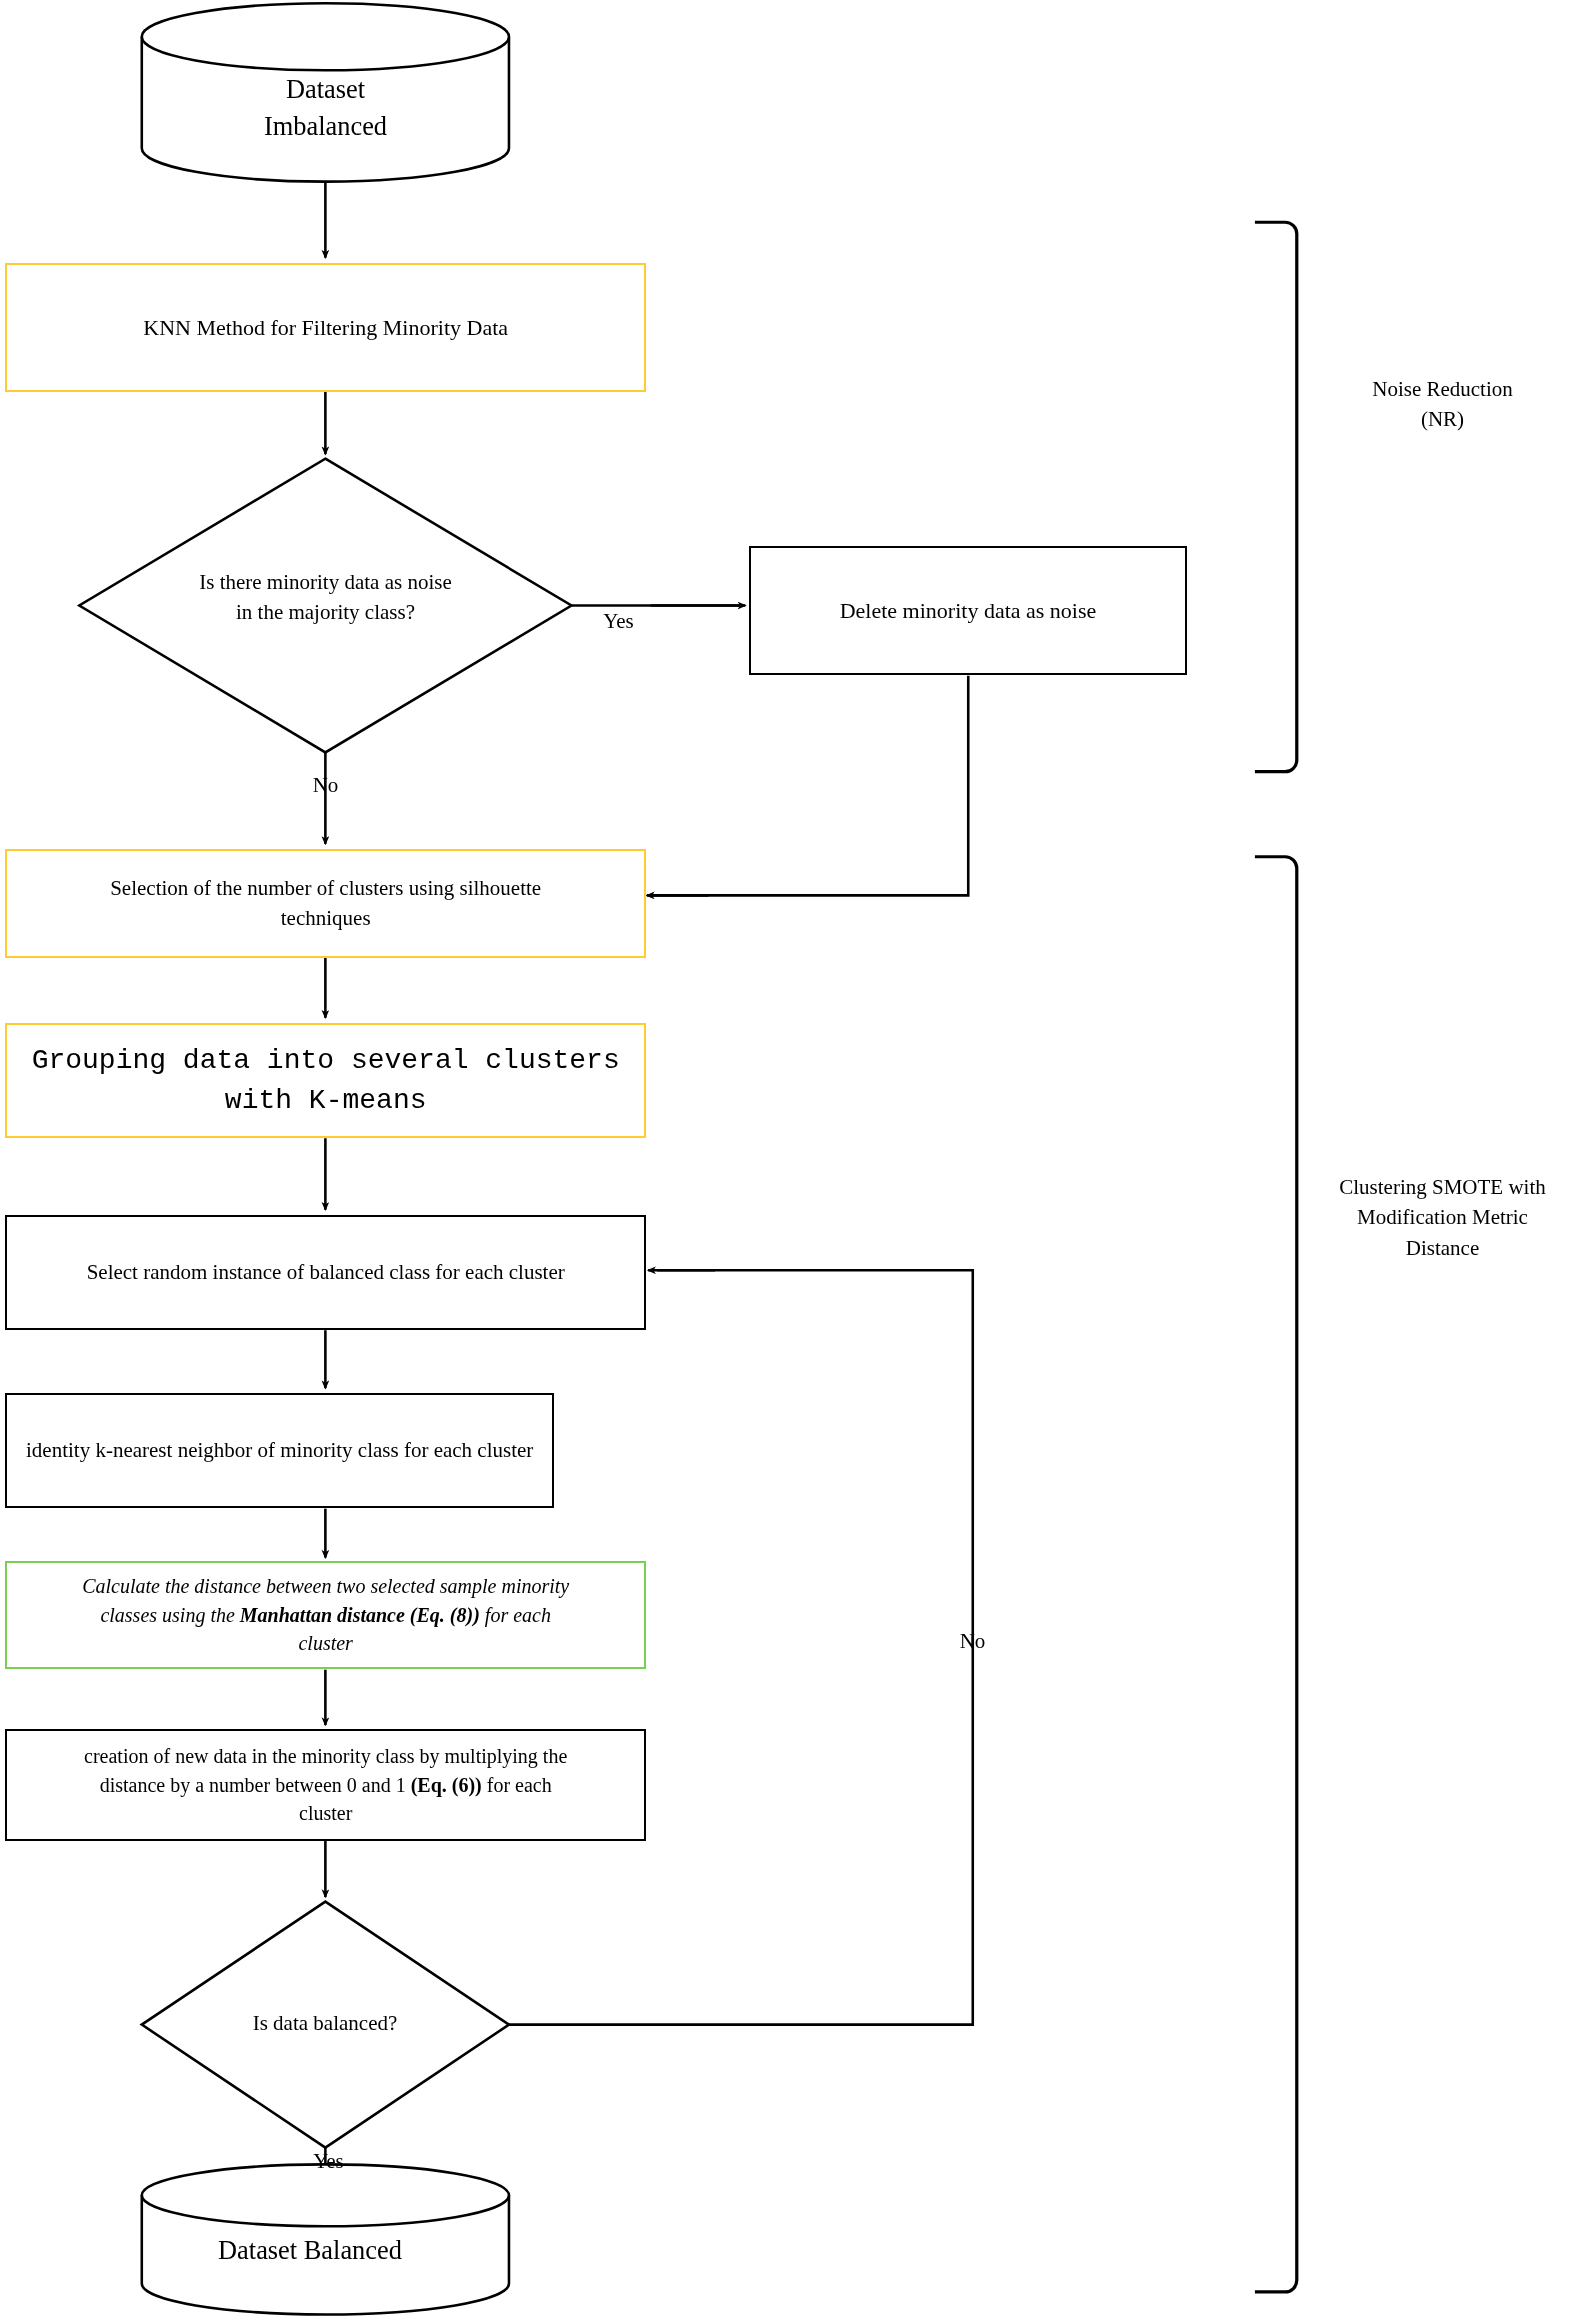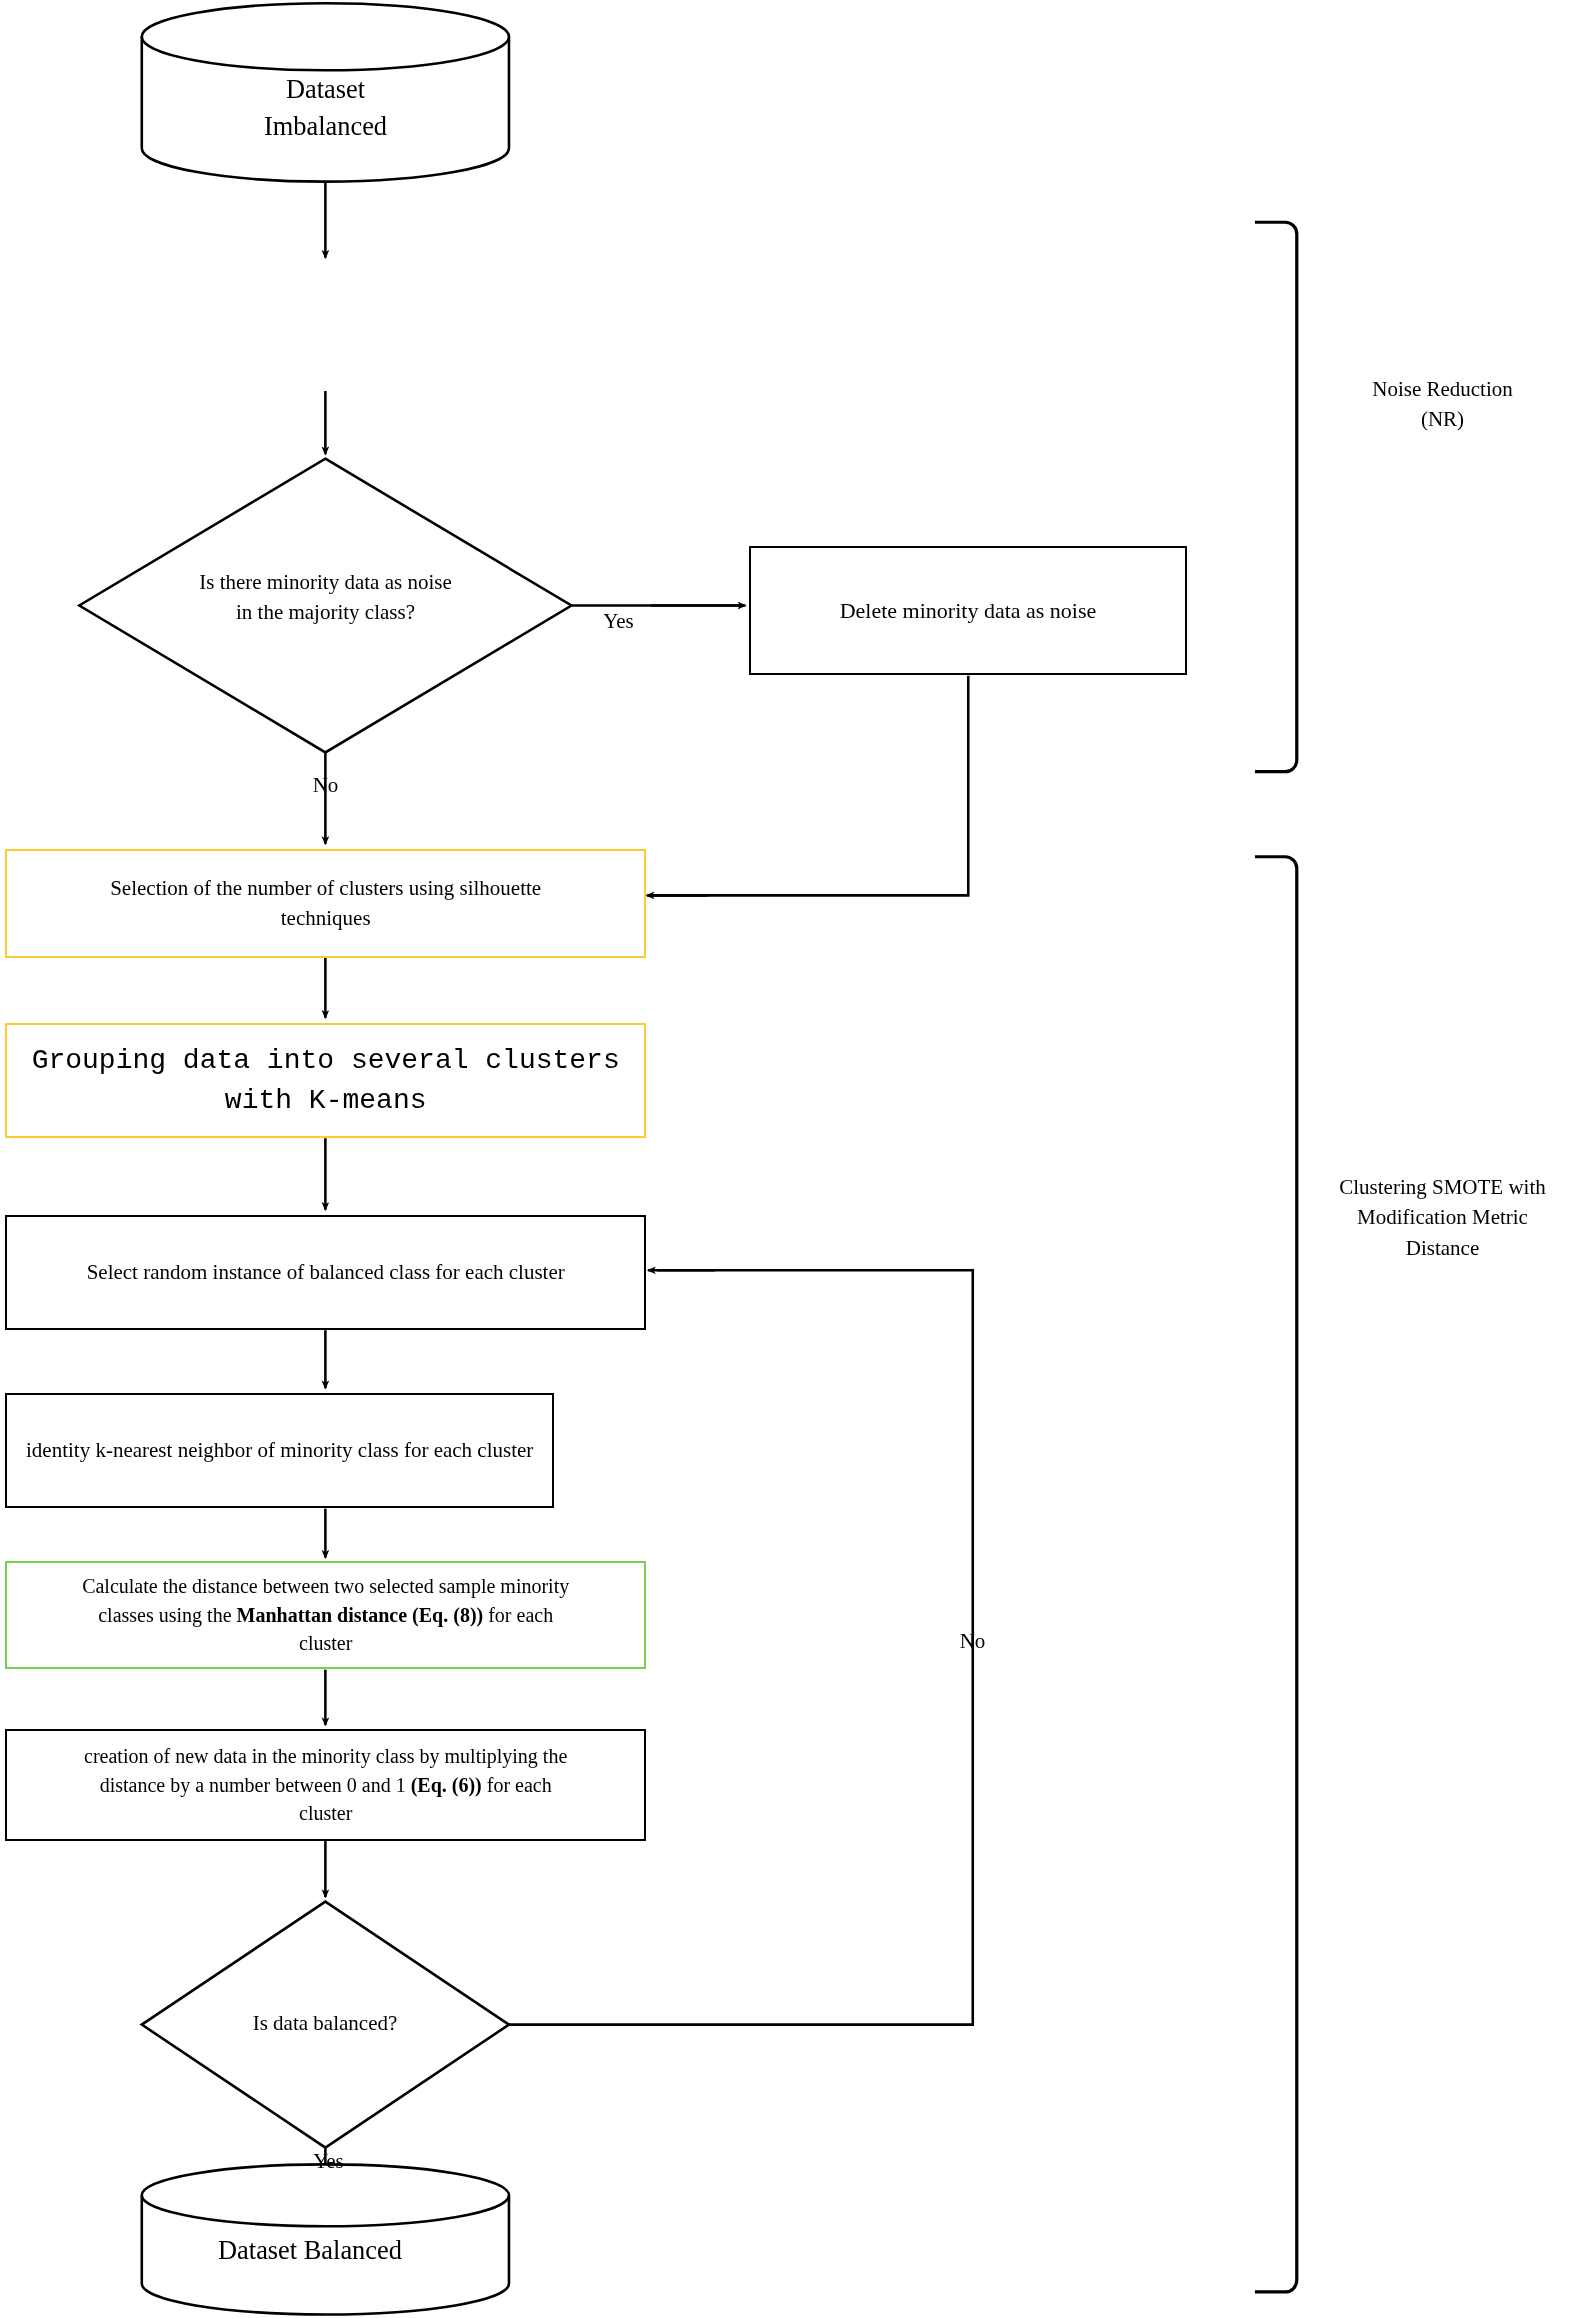--- a/index.html
+++ b/index.html
@@ -141,20 +141,23 @@
 
     </g>
   </svg>
 
   <div class="hit" style="left:142px; top:3.2px; width:367px; height:178px;"></div>
   <div class="cyl-label" style="left:142px; top:71px; width:367px; font-size:26.4px;">
     <div>Dataset</div>
     <div>Imbalanced</div>
   </div>
 
+  <div class="node proc yellow" style="left:5.2px; top:263px; width:641px; height:129px;">
+    <div class="txt" style="font-size:22px;">KNN Method for Filtering Minority Data</div>
+  </div>
 
   <div class="hit" style="left:79px; top:459px; width:492px; height:294px;"></div>
   <div class="diamond-label" style="left:129px; top:567px; width:393px; font-size:21px;">
     <div>Is there minority data as noise</div>
     <div>in the majority class?</div>
   </div>
 
   <div class="edge-label" style="left:583px; top:609px; width:71px; font-size:21px;">Yes</div>
 
   <div class="edge-label" style="left:290px; top:773px; width:71px; font-size:21px;">No</div>
@@ -176,21 +179,21 @@
 
   <div class="node proc" style="left:5.2px; top:1215px; width:641px; height:115px;">
     <div class="txt" style="font-size:21px;">Select random instance of balanced class for each cluster</div>
   </div>
 
   <div class="node proc" style="left:5.2px; top:1393px; width:549px; height:115px;">
     <div class="txt" style="font-size:21px;">identity k-nearest neighbor of minority class for each cluster</div>
   </div>
 
   <div class="node proc green" style="left:5.2px; top:1561px; width:641px; height:108px;">
-    <div class="txt" style="font-size:20px;">
+    <div class="txt" style="font-size:20px;font-style:italic;">
       <div>Calculate the distance between two selected sample minority</div>
       <div><span>classes using the </span><b>Manhattan distance (Eq. (8))</b><span> for each</span></div>
       <div>cluster</div>
     </div>
   </div>
 
   <div class="node proc" style="left:5.2px; top:1729px; width:641px; height:112px;">
     <div class="txt" style="font-size:20px;">
       <div>creation of new data in the minority class by multiplying the</div>
       <div><span>distance by a number between 0 and 1 </span><b>(Eq. (6))</b><span> for each</span></div>

